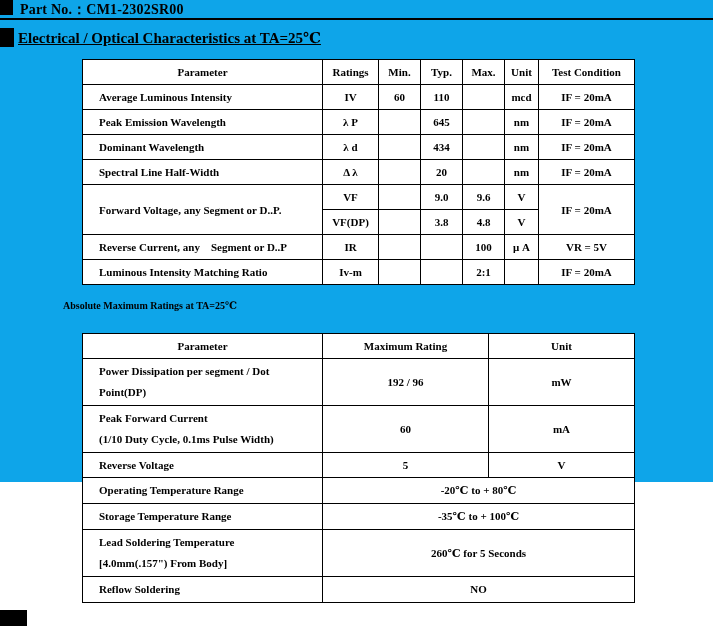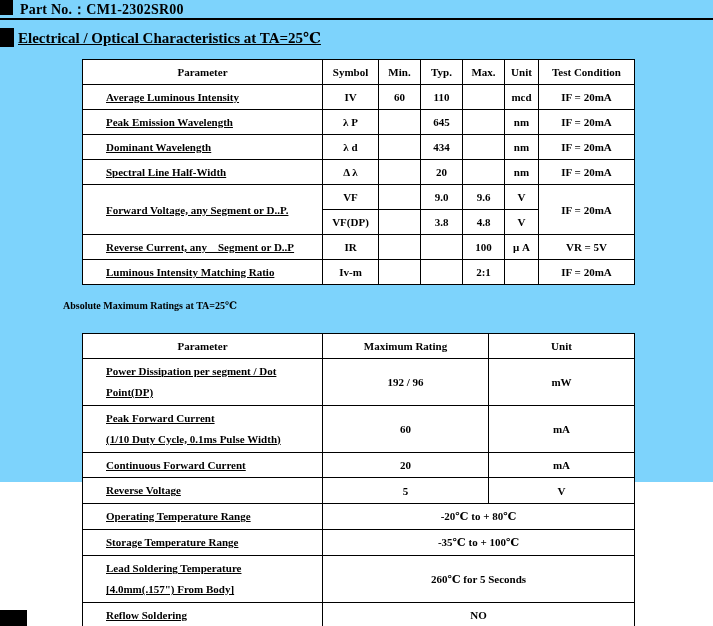--- a/index.html
+++ b/index.html
@@ -2,21 +2,21 @@
 <html><head>
 <meta charset="utf-8">
 <style>
   * { margin: 0; padding: 0; box-sizing: border-box; }
   html, body { background: #ffffff; }
   body {
     width: 713px; height: 626px; overflow: hidden;
     font-family: "Liberation Serif", "DejaVu Serif", serif;
     font-weight: bold; color: #000;
   }
-  .page { position: relative; width: 713px; height: 482px; background: #7dd3fc; }
+  .page { position: relative; width: 713px; height: 482px; background: #0ea5e9; }
 
   .blk { position: absolute; background: #000; }
   .blk-top { left: 0; top: 0; width: 13px; height: 15px; }
   .sec1-bar { left: 0; top: 28px; width: 14px; height: 19px; }
   .blk-bottom { left: 0; top: 610px; width: 27px; height: 16px; }
 
   .part-no { position: absolute; left: 20px; top: 1px; font-size: 14px; letter-spacing: 0.2px; }
   .top-rule { position: absolute; left: 0; top: 18px; width: 713px; border-top: 2px solid #000; }
 
   .sec1-title {
@@ -30,21 +30,21 @@
     width: 552px; font-size: 11px; font-weight: bold; background: #fff;
   }
   .t1 { left: 82px; top: 59px; }
   .t2 { left: 82px; top: 333px; }
   th, td {
     border: 1px solid #000; text-align: center; vertical-align: middle;
     padding: 2px 4px; overflow: hidden;
   }
   .t1 tr { height: 25px; }
   .t2 tr { height: 25px; }
-  td.param { text-align: left; padding-left: 23px; white-space: pre-line; text-decoration: underline; }
+  td.param { text-align: left; padding-left: 16px; white-space: pre-line; }
   .t2 td.param { line-height: 1.9; }
 </style>
 </head>
 <body>
 
 <div class="page">
 
   <div class="blk blk-top"></div>
 
   <div class="part-no">Part No.：CM1-2302SR00</div>
@@ -59,21 +59,21 @@
         <col style="width:56px">
         <col style="width:42px">
       <col style="width:42px">
         <col style="width:42px">
         <col style="width:34px">
         <col style="width:96px">
     </colgroup>
     <thead>
         <tr>
           <th>Parameter</th>
-          <th>Symbol</th>
+          <th>Ratings</th>
           <th>Min.</th>
           <th>Typ.</th>
           <th>Max.</th>
           <th>Unit</th>
           <th>Test Condition</th>
         </tr>
       </thead>
     <tbody>
         <tr>
           <td class="param">Average Luminous Intensity</td>
@@ -170,25 +170,20 @@
           <td>192 / 96</td>
           <td>mW</td>
         </tr>
         <tr>
           <td class="param">Peak Forward Current
 (1/10 Duty Cycle, 0.1ms Pulse Width)</td>
           <td>60</td>
           <td>mA</td>
         </tr>
         <tr>
-          <td class="param">Continuous Forward Current</td>
-          <td>20</td>
-          <td>mA</td>
-        </tr>
-        <tr>
           <td class="param">Reverse Voltage</td>
           <td>5</td>
           <td>V</td>
         </tr>
         <tr>
           <td class="param">Operating Temperature Range</td>
           <td colspan="2">-20℃  to + 80℃</td>
         </tr>
         <tr>
           <td class="param">Storage Temperature Range</td>

